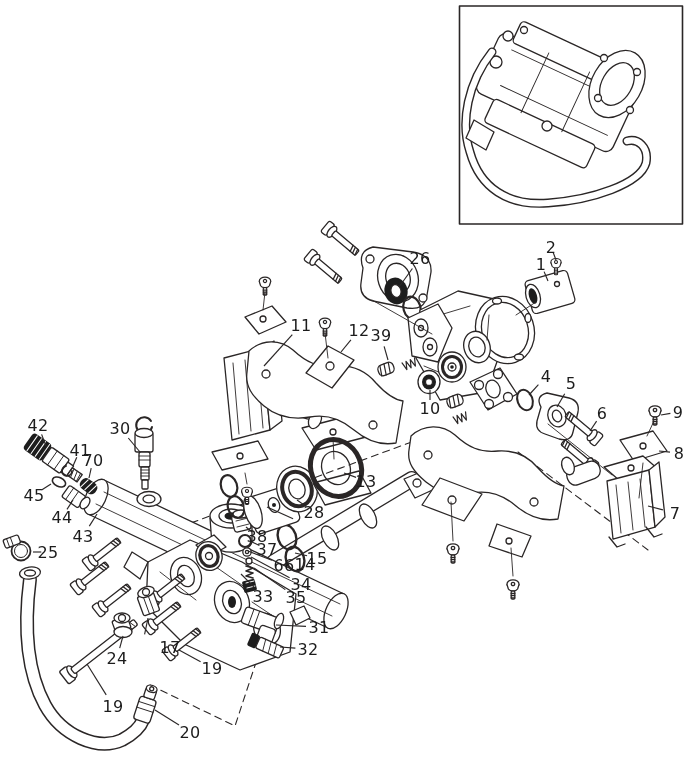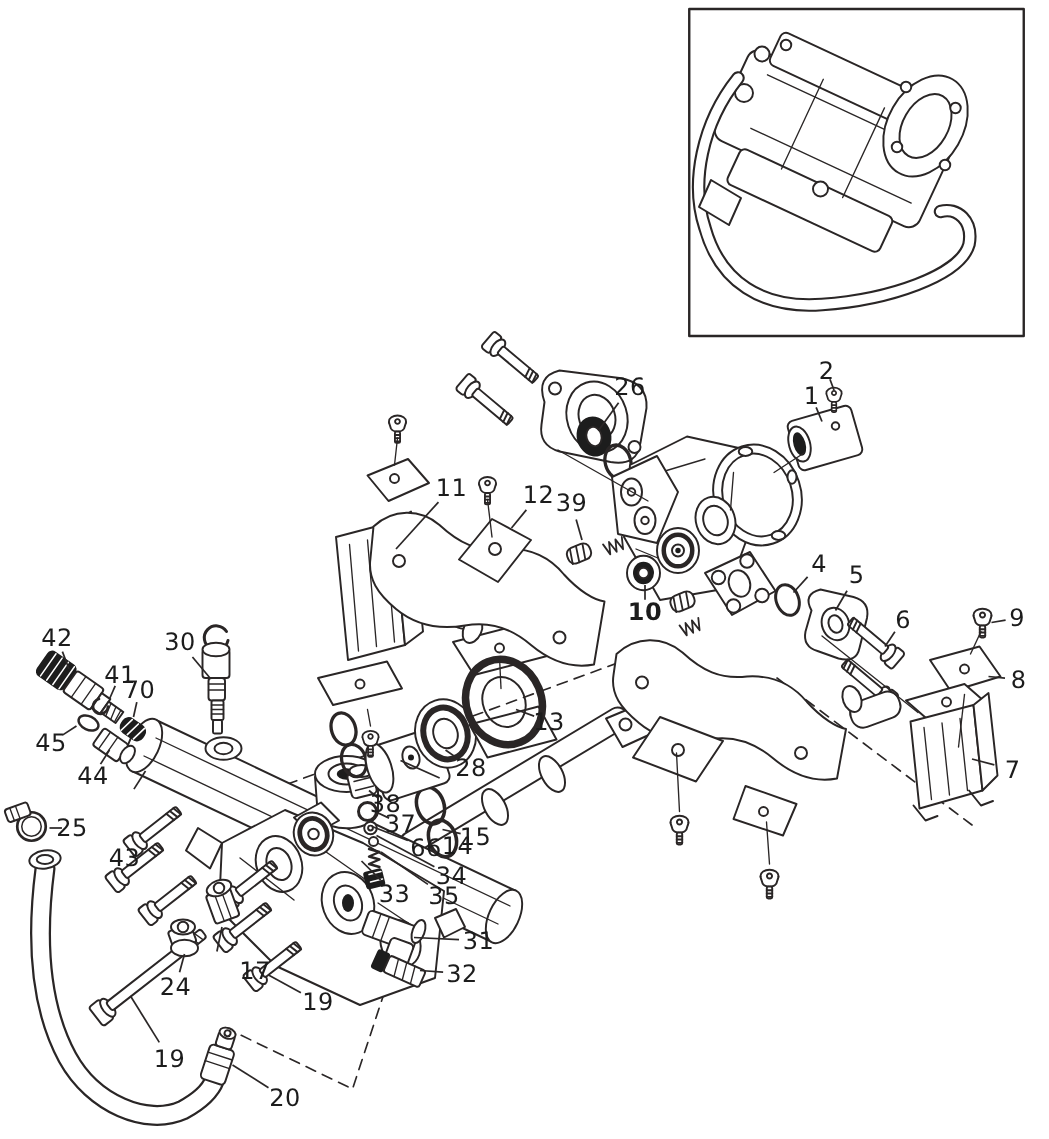--- a/index.html
+++ b/index.html
@@ -483,21 +483,21 @@
 
 <div id="callout-layer">
       <div class="callout" style="left: 541px; top: 264px;">1</div>
       <div class="callout" style="left: 551px; top: 247px;">2</div>
       <div class="callout" style="left: 546px; top: 376px;">4</div>
       <div class="callout" style="left: 571px; top: 383px;">5</div>
       <div class="callout" style="left: 602px; top: 413px;">6</div>
       <div class="callout" style="left: 675px; top: 513px;">7</div>
       <div class="callout" style="left: 679px; top: 453px;">8</div>
       <div class="callout" style="left: 678px; top: 412px;">9</div>
-      <div class="callout" style="left: 430px; top: 408px; font-weight: bold;">10</div>
+      <div class="callout" style="left: 430px; top: 408px;">10</div>
       <div class="callout" style="left: 301px; top: 325px;">11</div>
       <div class="callout" style="left: 359px; top: 330px;">12</div>
       <div class="callout" style="left: 366px; top: 481px;">13</div>
       <div class="callout" style="left: 305px; top: 524px; margin-top: 40px;">14</div>
       <div class="callout" style="left: 317px; top: 558px;">15</div>
       <div class="callout" style="left: 142px; top: 647px; margin-left: 28px;">17</div>
       <div class="callout" style="left: 113px; top: 706px;">19</div>
       <div class="callout" style="left: 212px; top: 668px;">19</div>
       <div class="callout" style="left: 190px; top: 732px;">20</div>
       <div class="callout" style="left: 117px; top: 658px;">24</div>
@@ -510,17 +510,17 @@
       <div class="callout" style="left: 263px; top: 596px;">33</div>
       <div class="callout" style="left: 301px; top: 584px;">34</div>
       <div class="callout" style="left: 296px; top: 597px;">35</div>
       <div class="callout" style="left: 284px; top: 565px;">66</div>
       <div class="callout" style="left: 267px; top: 549px;">37</div>
       <div class="callout" style="left: 257px; top: 536px;">38</div>
       <div class="callout" style="left: 381px; top: 335px;">39</div>
       <div class="callout" style="left: 93px; top: 460px;">70</div>
       <div class="callout" style="left: 80px; top: 450px;">41</div>
       <div class="callout" style="left: 38px; top: 425px;">42</div>
-      <div class="callout" style="left: 83px; top: 536px; margin-top: 36px;">43</div>
+      <div class="callout" style="left: 83px; top: 536px;">43</div>
       <div class="callout" style="left: 62px; top: 517px;">44</div>
       <div class="callout" style="left: 34px; top: 495px;">45</div>
     </div>
 </div>
 
 </body></html>

